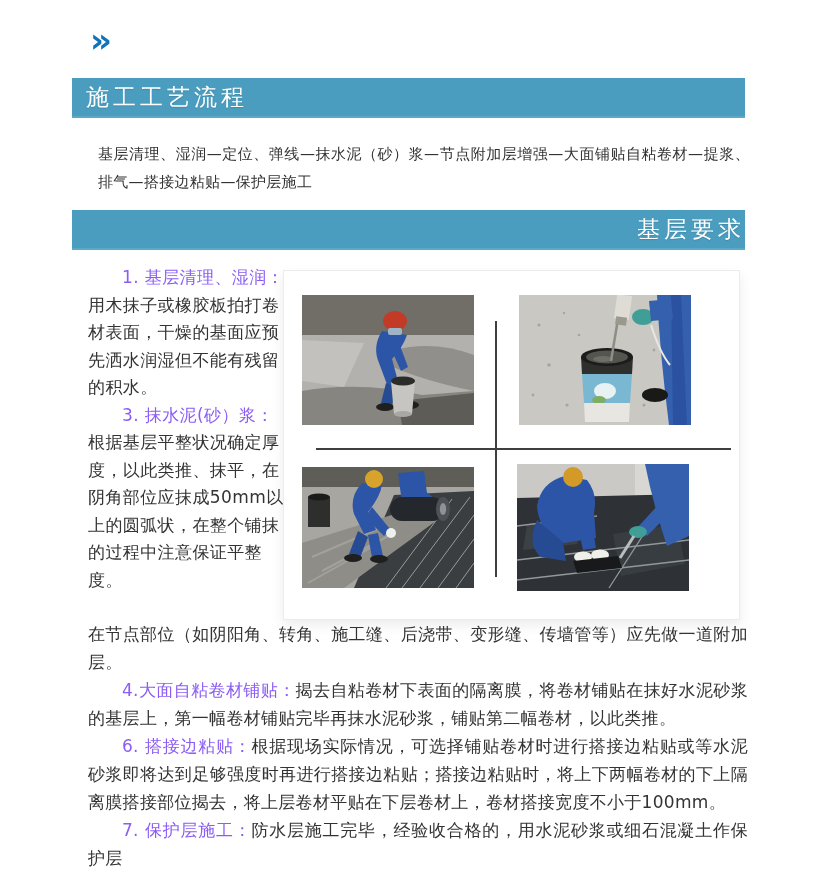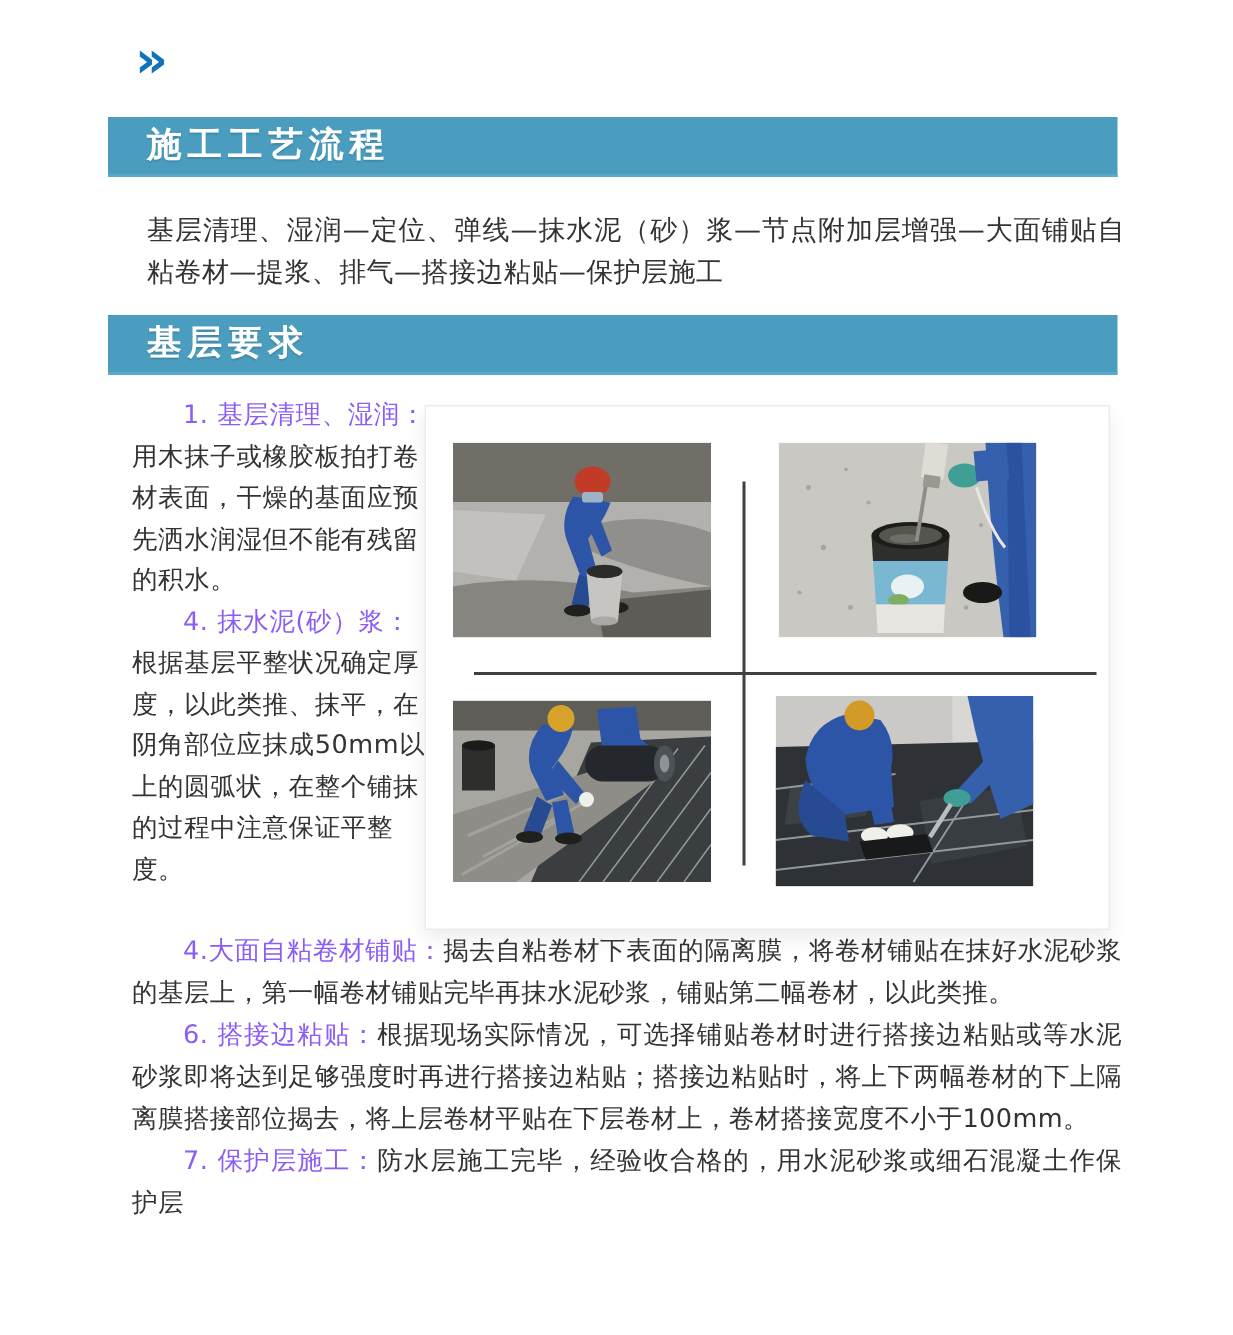--- a/index.html
+++ b/index.html
@@ -21,30 +21,30 @@
   .title-row .chevron{font-size:34px;margin-right:6px;letter-spacing:-4px;}
   
   .bar{
     position:absolute;left:72px;width:673px;height:40px;
     background:#4a9dbf;
     border-bottom:2px solid #5aa9c9;
     box-sizing:border-box;
     display:flex;align-items:center;
   }
   .bar-1{top:78px;}
-  .bar-2{top:210px;}
+  .bar-2{top:210px;justify-content:flex-end;}
   .bar .bar-label{
-    color:#ffffff;font-size:23px;font-weight:bold;letter-spacing:4px;
-    padding-left:26px;line-height:1;
+    color:#ffffff;font-size:23px;font-weight:normal;letter-spacing:4px;
+    padding-left:14px;line-height:1;
     text-shadow:0 1px 1px rgba(0,0,0,0.12);
   }
   
   .flow-text{
     position:absolute;left:98px;top:140px;width:652px;
-    font-size:18px;line-height:28px;color:#333;
+    font-size:15px;line-height:28px;color:#333;
     text-align:justify;letter-spacing:0.3px;
   }
   
   .left-col{
     position:absolute;left:88px;top:264px;width:198px;
     font-size:17px;line-height:27.5px;color:#333;
     letter-spacing:0.4px;
   }
   .left-col p{margin:0;text-indent:2em;}
   
@@ -88,21 +88,21 @@
   </div>
 
   <div class="flow-text">基层清理、湿润—定位、弹线—抹水泥（砂）浆—节点附加层增强—大面铺贴自粘卷材—提浆、排气—搭接边粘贴—保护层施工</div>
 
   <div class="bar bar-2">
     <span class="bar-label">基层要求</span>
   </div>
 
   <div class="left-col">
     <p><span class="accent">1. 基层清理、湿润：</span><span>用木抹子或橡胶板拍打卷材表面，干燥的基面应预先洒水润湿但不能有残留的积水。</span></p>
-    <p><span class="accent">4. 抹水泥(砂）浆：</span><span>根据基层平整状况确定厚度，以此类推、抹平，在阴角部位应抹成50mm以上的圆弧状，在整个铺抹的过程中注意保证平整度。</span></p>
+    <p><span class="accent">3. 抹水泥(砂）浆：</span><span>根据基层平整状况确定厚度，以此类推、抹平，在阴角部位应抹成50mm以上的圆弧状，在整个铺抹的过程中注意保证平整度。</span></p>
   </div>
 
   <div class="photo-card">
 
     <div class="photo photo-tl">
       <svg width="172" height="130" viewBox="0 0 172 130" xmlns="http://www.w3.org/2000/svg">
         <rect width="172" height="40" fill="#716e68"></rect>
         <rect y="40" width="172" height="90" fill="#b2b1ad"></rect>
         <path d="M0 45 L62 48 L42 92 L0 86 Z" fill="#c2c1bd"></path>
         <path d="M92 55 Q132 45 172 60 L172 96 Q122 86 86 70 Z" fill="#908f8b"></path>
@@ -212,18 +212,19 @@
         <ellipse cx="83" cy="91" rx="9" ry="5.5" fill="#f0f0ea"></ellipse>
         <path d="M56 97 L101 92 L105 104 L60 109 Z" fill="#17191b"></path>
       </svg>
     </div>
 
     <div class="divider-v"></div>
     <div class="divider-h"></div>
   </div>
 
   <div class="below">
+    <p class="noindent"><span>在节点部位（如阴阳角、转角、施工缝、后浇带、变形缝、传墙管等）应先做一道附加层。</span></p>
     <p><span class="accent">4.大面自粘卷材铺贴：</span><span>揭去自粘卷材下表面的隔离膜，将卷材铺贴在抹好水泥砂浆的基层上，第一幅卷材铺贴完毕再抹水泥砂浆，铺贴第二幅卷材，以此类推。</span></p>
     <p><span class="accent">6. 搭接边粘贴：</span><span>根据现场实际情况，可选择铺贴卷材时进行搭接边粘贴或等水泥砂浆即将达到足够强度时再进行搭接边粘贴；搭接边粘贴时，将上下两幅卷材的下上隔离膜搭接部位揭去，将上层卷材平贴在下层卷材上，卷材搭接宽度不小于100mm。</span></p>
     <p><span class="accent">7. 保护层施工：</span><span>防水层施工完毕，经验收合格的，用水泥砂浆或细石混凝土作保护层</span></p>
   </div>
 
 </div>
 
 </body></html>

